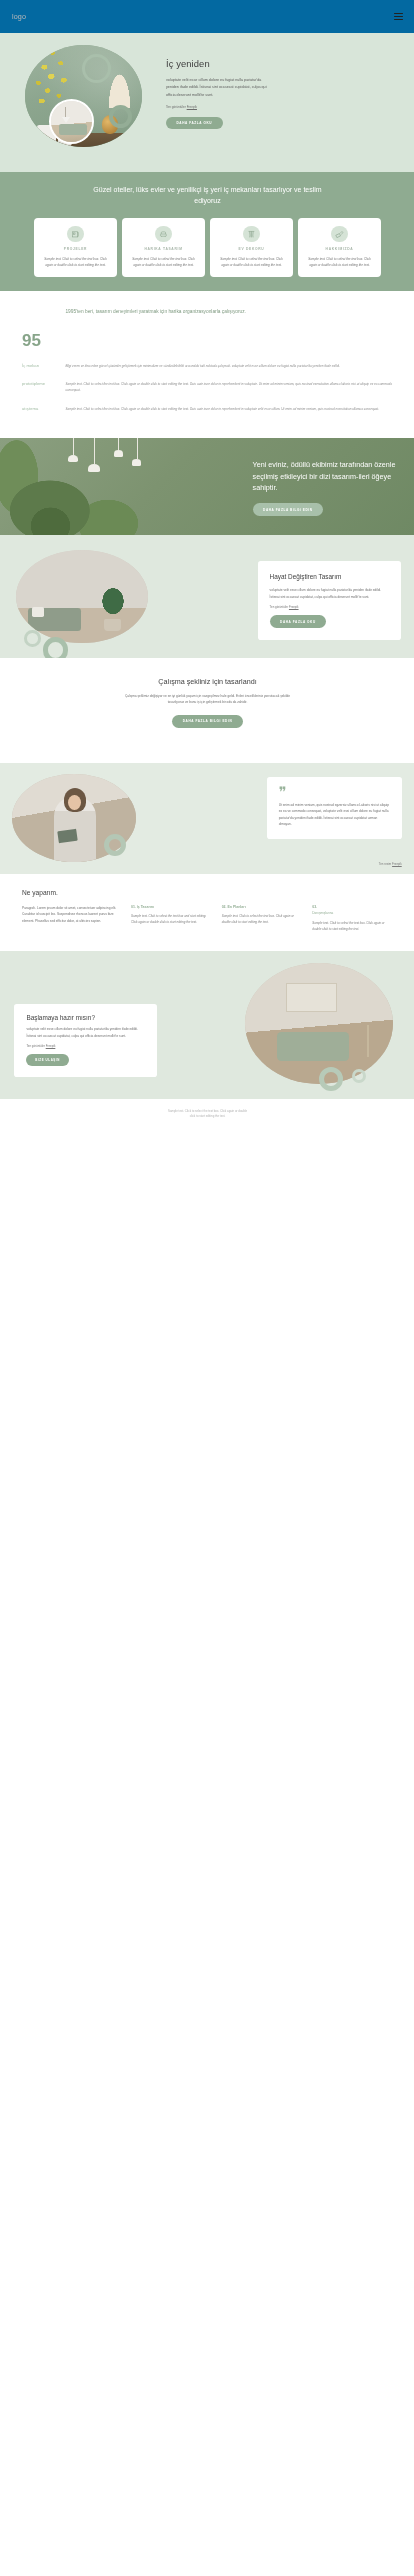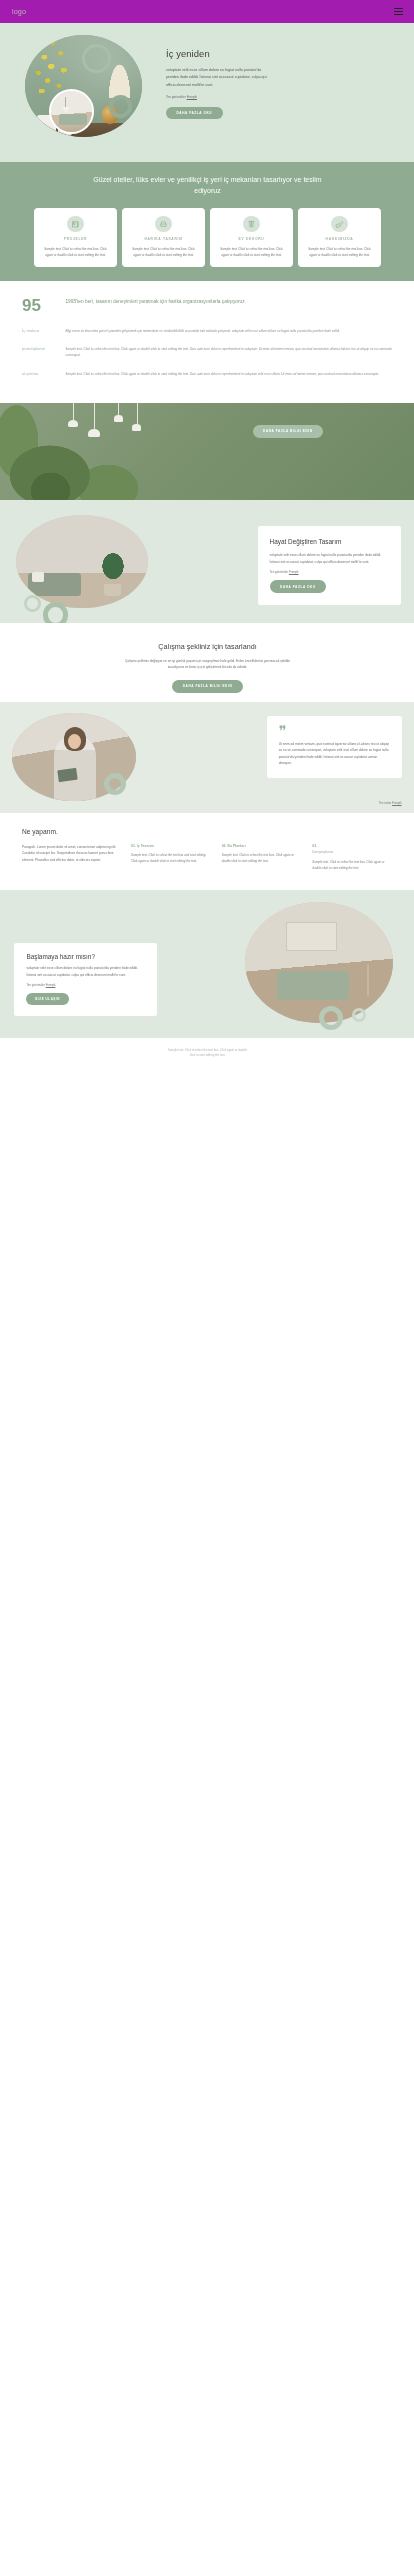--- a/index.html
+++ b/index.html
@@ -8,21 +8,21 @@
     font-family: "Liberation Sans", sans-serif;
     background: #ffffff;
     color: #4a4a4a;
     width: 415px;
     overflow-x: hidden;
   }
   .page { width: 415px; position: relative; }
 
   
   .header {
-    height: 23px; background: #a21caf;
+    height: 33px; background: #0369a1;
     display: flex; align-items: center; justify-content: space-between;
     padding: 1px 12px;
   }
   .logo { font-size: 7.2px; color: #b9b9b9; letter-spacing: 0.1px; font-weight: 400; }
   .burger { display: flex; flex-direction: column; gap: 1.7px; cursor: pointer; }
   .burger span { display: block; width: 9.4px; height: 1.4px; background: #222; border-radius: 0.6px; }
 
   
   .hero {
     background: #d8e5d9; position: relative; height: 139px; overflow: hidden;
@@ -112,21 +112,21 @@
     width:16.6px; height:16.6px; border-radius:50%; background:#d5e3d6;
     display:flex; align-items:center; justify-content:center; margin-bottom:5px;
   }
   .card-ico svg { width:8.8px; height:8.8px; stroke:#7d9880; fill:none; stroke-width:1.3; }
   .card-title { font-size:3.3px; letter-spacing:0.7px; color:#a7b5a8; font-weight:700; margin-bottom:4.4px; }
   .card-text { font-size:3.1px; line-height:1.95; color:#737373; font-style:italic; }
 
   
   .stats { padding:16.6px 22px 14.4px; background:#fff; }
   .stats-top { display:flex; align-items:flex-start; gap:14.4px; margin-bottom:14.4px; }
-  .stats-num { font-size:17px; color:#88a58a; font-weight:700; line-height:.95; min-width:29px; }
+  .stats-num { font-size:17px; color:#88a58a; font-weight:700; line-height:.95; min-width:29px;margin-top:25px; }
   .stats-lead { font-size:4.8px; line-height:1.75; color:#7f9a81; }
   .acc-row { display:flex; gap:14.4px; margin-bottom:12px; }
   .acc-label { font-size:4.2px; color:#a3bda5; min-width:29px; }
   .acc-body { font-size:3.1px; line-height:2.0; color:#8c8c8c; font-style:italic; flex:1; }
 
   
   .banner { position:relative; height:97px; overflow:hidden; background:#7b8f6e; }
   .banner-bg { position:absolute; inset:0;
     background:
       radial-gradient(ellipse 66px 50px at 12% 75%, #5d7a4b 0 60%, transparent 61%),
@@ -165,21 +165,21 @@
     border:5px solid #a9c0ab; border-radius:50%; }
   .split-card {
     position:absolute; right:14.4px; top:25.4px; width:143px; background:#fff;
     border-radius:2.8px; padding:11px 12px 12px;
   }
   .split-card h3 { font-size:6.4px; font-weight:400; color:#3f3f3f; line-height:1.5; margin-bottom:6px; }
   .split-card p { font-size:3.2px; line-height:2.05; color:#6f6f6f; }
   .split-card .credit { font-size:2.9px; color:#787878; margin-top:5px; }
 
   
-  .cta { background:#fff; padding:19px 0 9px; text-align:center; }
+  .cta { background:#fff; padding:19px 0 35px; text-align:center; }
   .cta h2 { font-size:7.2px; color:#3f3f3f; font-weight:400; margin-bottom:6.6px; }
   .cta p { font-size:3.2px; line-height:2.0; color:#6f6f6f; max-width:182px; margin:0 auto 8.8px; }
 
   
   .testi { background:#e3ebe2; position:relative; height:111px; overflow:hidden; }
   .testi-photo {
     position:absolute; left:12px; top:11px; width:124px; height:88px; border-radius:50%;
     overflow:hidden; background: linear-gradient(160deg,#cdc6bb,#b7ae9f);
   }
   .testi-photo .bg { position:absolute; inset:0;
@@ -367,20 +367,21 @@
         <b style="left:3.3px;top:16.6px;width:10px;height:7.7px"></b>
       <i style="left:29px;height:25.4px"></i>
         <b style="left:23px;top:25.4px;width:12px;height:8.8px"></b>
       <i style="left:53px;height:12px"></i>
         <b style="left:49px;top:12px;width:9.4px;height:7.2px"></b>
       <i style="left:72px;height:21px"></i>
         <b style="left:67px;top:21px;width:8.8px;height:6.6px"></b>
     </div>
     <div class="banner-plant"></div>
     <div class="banner-text">
+      <h2>Yeni eviniz, ödüllü ekibimiz tarafından özenle seçilmiş etkileyici bir dizi tasarım-ileri öğeye sahiptir.</h2>
       <button class="btn">DAHA FAZLA BİLGİ EDİN</button>
     </div>
   </div>
 
   <div class="split">
     <div class="split-photo">
       <div class="sp-wall"></div>
         <div class="sp-sofa"></div>
         <div class="sp-pillow"></div>
       <div class="sp-pot"></div>

